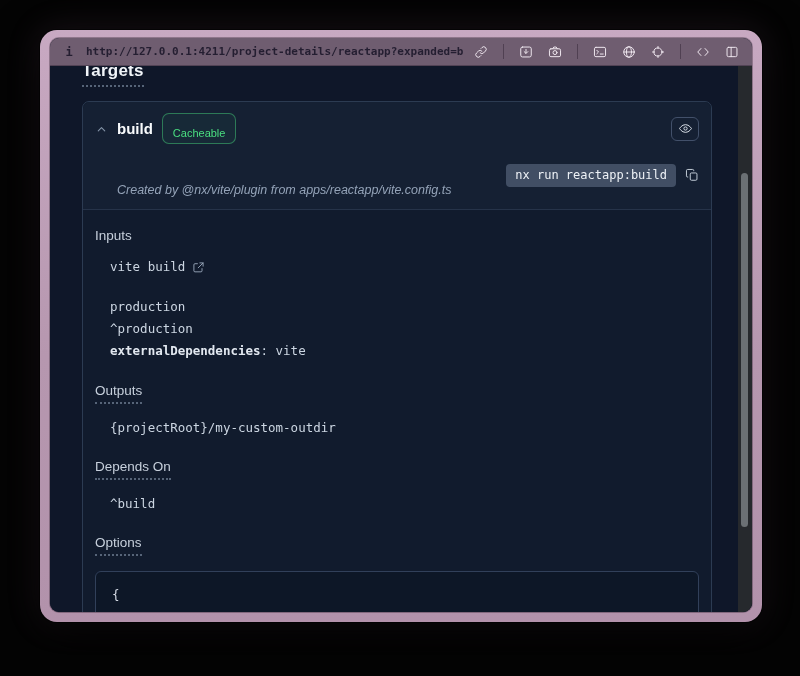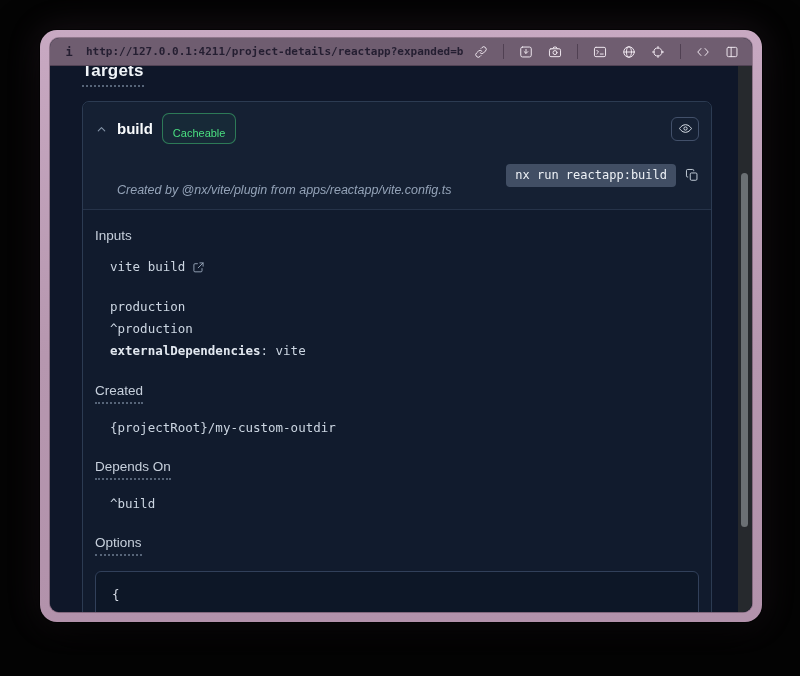--- a/index.html
+++ b/index.html
@@ -218,21 +218,21 @@
               </div>
             </div>
 
             <div class="sec">
               <div class="mono">production</div>
               <div class="mono">^production</div>
               <div class="mono"><b>externalDependencies</b><span>: vite</span></div>
             </div>
 
             <div class="sec">
-              <div class="seclabel"><span class="dotted">Created</span></div>
+              <div class="seclabel"><span class="dotted">Outputs</span></div>
               <div class="mono">{projectRoot}/my-custom-outdir</div>
             </div>
 
             <div class="sec">
               <div class="seclabel"><span class="dotted">Depends On</span></div>
               <div class="mono">^build</div>
             </div>
 
             <div class="sec">
               <div class="seclabel"><span class="dotted">Options</span></div>

